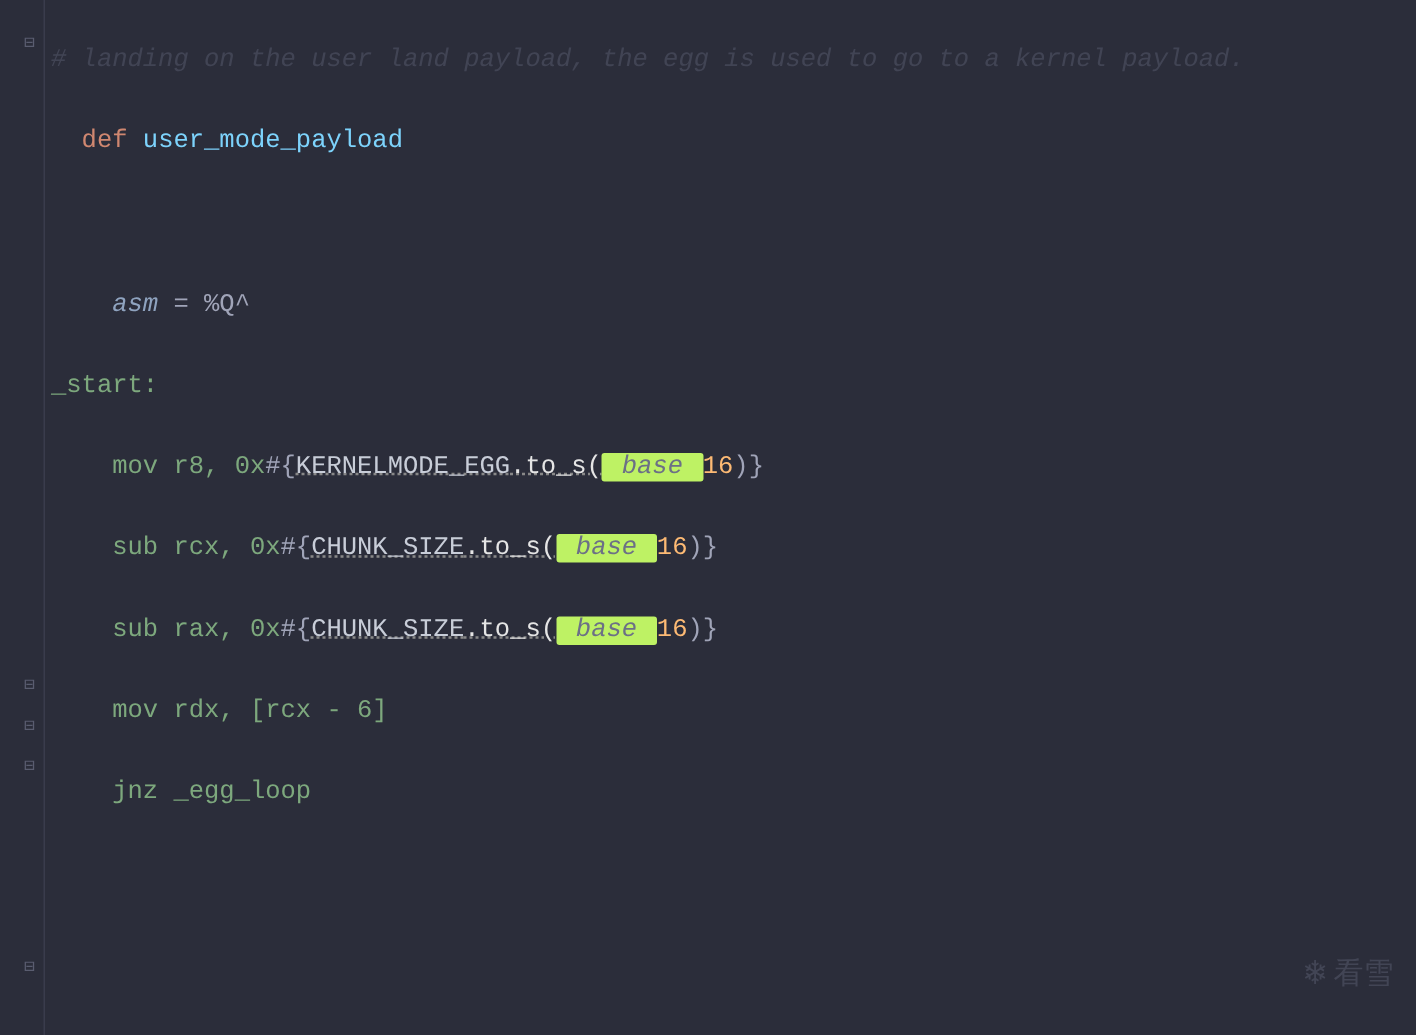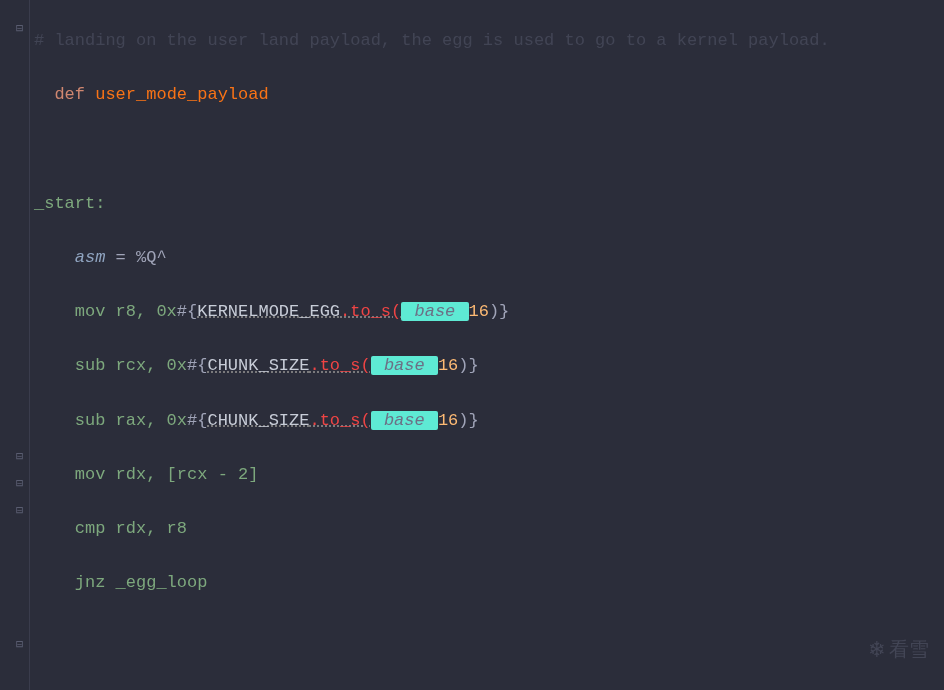--- a/index.html
+++ b/index.html
@@ -39,51 +39,52 @@
       padding-left: 34px;
       padding-top: 0;
       white-space: pre;
     }
     .line {
       height: 27px;
       line-height: 27px;
     }
     .comment {
       color: #6c7086;
+      font-style: italic;
       margin-top: 46px;
     }
     .keyword {
       color: #d08770;
     }
     .method-name {
-      color: #f97316;
+      color: #7dd3fc;
     }
     .var {
       color: #8fa3bf;
       font-style: italic;
     }
     .const {
       color: #c8cdd8;
       text-decoration: underline dotted #888;
     }
     .param-hint {
       color: #6c7086;
-      background: #5eead4;
+      background: #bef264;
       font-style: italic;
       padding: 0 3px;
       border-radius: 2px;
     }
     .number {
       color: #fdba74;
     }
     .punc {
       color: #a0a4b8;
     }
     .method {
-      color: #ef4444;
+      color: #e5e5e5;
       text-decoration: underline dotted #888;
       margin-top: 35px;
     }
     .asm-text {
       color: #7da87d;
     }
     .interp {
       color: #a0a4b8;
     }
     .watermark {
@@ -109,27 +110,26 @@
   <span class="fold-marker" style="top:448px">⊟</span>
   <span class="fold-marker" style="top:475px">⊟</span>
   <span class="fold-marker" style="top:502px">⊟</span>
   <span class="fold-marker" style="top:636px">⊟</span>
 </div>
 
 <div class="code-area">
 <div class="line" style="opacity:0.35"><span class="comment"># landing on the user land payload, the egg is used to go to a kernel payload.</span></div>
 <div class="line">  <span class="keyword">def</span> <span class="method-name">user_mode_payload</span></div>
 <div class="line"></div>
+<div class="line">    <span class="var">asm</span><span class="punc"> = %Q^</span></div>
 <div class="line"><span class="asm-text">_start:</span></div>
-<div class="line">    <span class="var">asm</span><span class="punc"> = %Q^</span></div>
 <div class="line"><span class="asm-text">    mov r8, 0x</span><span class="interp">#{</span><span class="const">KERNELMODE_EGG</span><span class="method">.to_s(</span><span class="param-hint"> base </span><span class="number">16</span><span class="interp">)}</span></div>
 <div class="line"><span class="asm-text">    sub rcx, 0x</span><span class="interp">#{</span><span class="const">CHUNK_SIZE</span><span class="method">.to_s(</span><span class="param-hint"> base </span><span class="number">16</span><span class="interp">)}</span></div>
 <div class="line"><span class="asm-text">    sub rax, 0x</span><span class="interp">#{</span><span class="const">CHUNK_SIZE</span><span class="method">.to_s(</span><span class="param-hint"> base </span><span class="number">16</span><span class="interp">)}</span></div>
-<div class="line"><span class="asm-text">    mov rdx, [rcx - 2]</span></div>
-<div class="line"><span class="asm-text">    cmp rdx, r8</span></div>
+<div class="line"><span class="asm-text">    mov rdx, [rcx - 6]</span></div>
 <div class="line"><span class="asm-text">    jnz _egg_loop</span></div>
 
 
 
 
 
 
 
 
 

